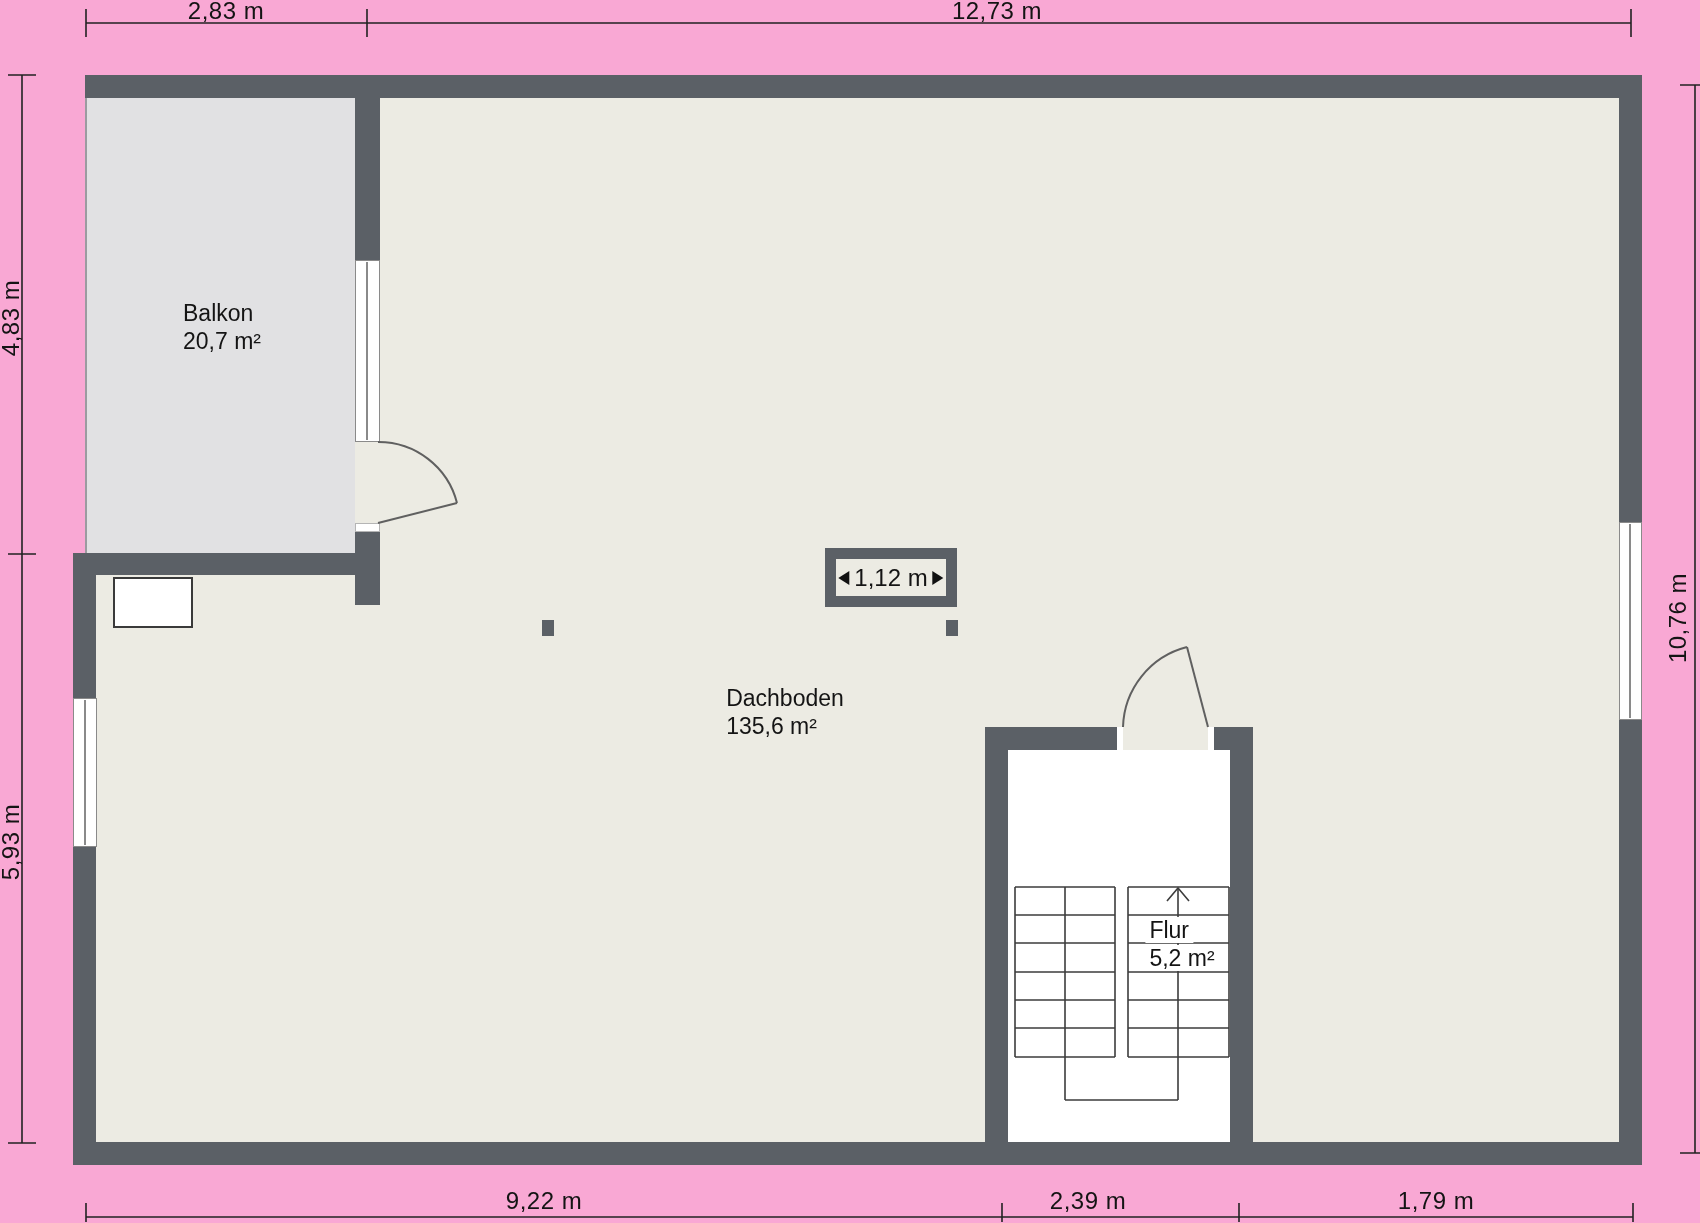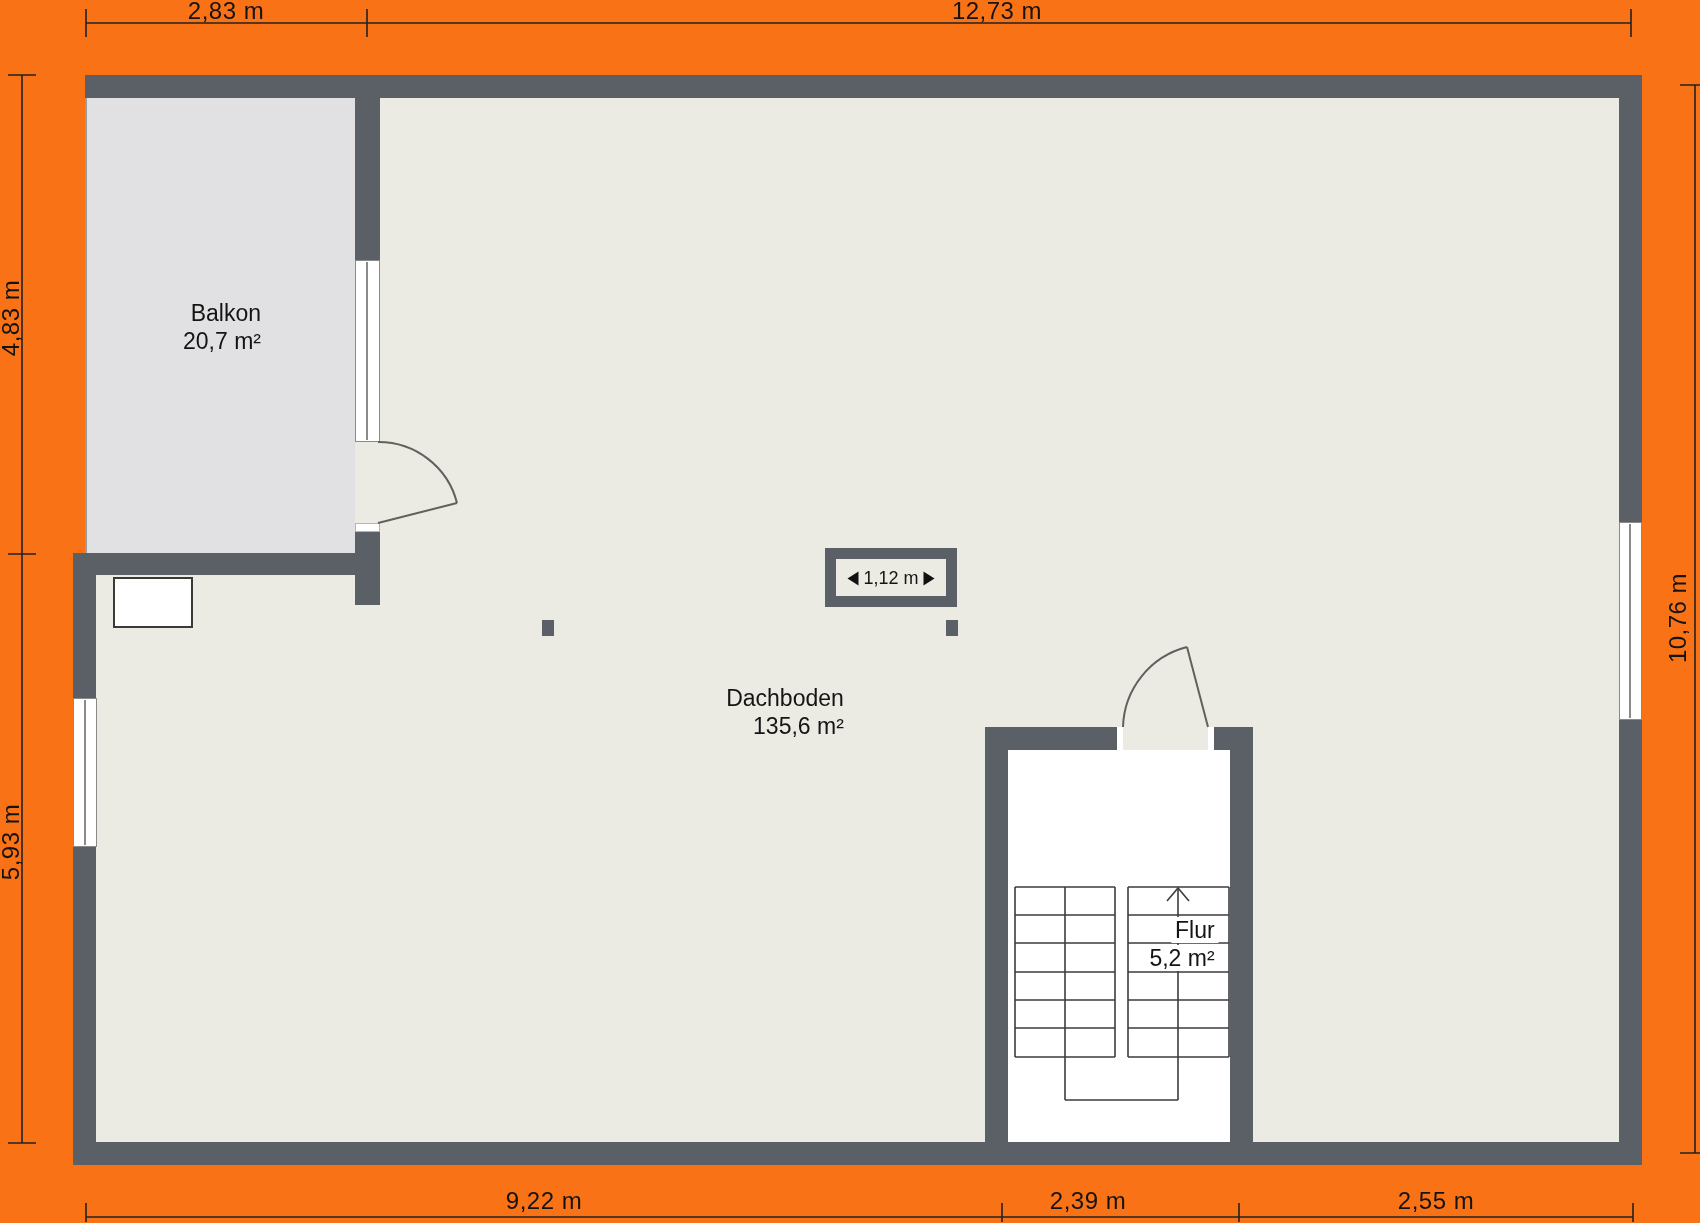--- a/index.html
+++ b/index.html
@@ -1,34 +1,34 @@
 <!DOCTYPE html>
 <html style="--wall: #5b6066; --floor: #ecebe3; --balcony: #e1e1e3; --line: #222222; --stair: #3d3d3d; --door: #606060; --winframe: #8a8a8a; --text: #141414;"><head>
 <meta charset="utf-8">
 <style>
   :root{
     --wall:#5b6066; --floor:#ecebe3; --balcony:#e1e1e3; --line:#222222;
     --stair:#3d3d3d; --door:#606060; --winframe:#8a8a8a; --text:#141414;
   }
   html,body{margin:0;padding:0;background:#fff;}
-  .canvas{position:relative;width:1700px;height:1223px;background:#f97316;
+  .canvas{position:relative;width:1700px;height:1223px;background:#f9a8d4;
           font-family:"Liberation Sans", sans-serif;color:var(--text);overflow:hidden;}
   .abs{position:absolute;box-sizing:border-box;}
   .wall{position:absolute;background:var(--wall);box-sizing:border-box;}
   .floor{position:absolute;background:var(--floor);}
   .white{position:absolute;background:#ffffff;}
   .win{position:absolute;background:#fff;border:1.5px solid var(--winframe);box-sizing:border-box;}
   .winline{position:absolute;background:var(--winframe);}
   svg.overlay{position:absolute;left:0;top:0;z-index:40;}
   .lbl{position:absolute;transform:translate(-50%,-50%);white-space:nowrap;z-index:50;}
   .dim{font-size:24px;letter-spacing:0.5px;}
   .dim.v{transform:translate(-50%,-50%) rotate(-90deg);}
-  .room{font-size:23px;line-height:28px;text-align:right;}
+  .room{font-size:23px;line-height:28px;text-align:left;}
   .room .bg{background:#fff;padding:0 4px;}
-  .chimney-label{display:flex;align-items:center;gap:5px;font-size:18px;z-index:50;
+  .chimney-label{display:flex;align-items:center;gap:5px;font-size:24px;z-index:50;
                  position:absolute;transform:translate(-50%,-50%);}
   .arr-l{width:0;height:0;border-top:7px solid transparent;border-bottom:7px solid transparent;
          border-right:11px solid #111;}
   .arr-r{width:0;height:0;border-top:7px solid transparent;border-bottom:7px solid transparent;
          border-left:11px solid #111;}
 </style>
 </head>
 <body>
 
 <div class="canvas">
@@ -101,21 +101,21 @@
     </g>
   </svg>
 
   <div class="lbl dim" style="left:226px;top:11px;">2,83 m</div>
   <div class="lbl dim" style="left:997px;top:11px;">12,73 m</div>
   <div class="lbl dim v" style="left:11px;top:318px;">4,83 m</div>
   <div class="lbl dim v" style="left:11px;top:842px;">5,93 m</div>
   <div class="lbl dim v" style="left:1678px;top:618px;">10,76 m</div>
   <div class="lbl dim" style="left:544px;top:1201px;">9,22 m</div>
   <div class="lbl dim" style="left:1088px;top:1201px;">2,39 m</div>
-  <div class="lbl dim" style="left:1436px;top:1201px;">2,55 m</div>
+  <div class="lbl dim" style="left:1436px;top:1201px;">1,79 m</div>
 
   <div class="lbl room" style="left:222px;top:327px;">
     <div>Balkon</div>
     <div>20,7 m²</div>
   </div>
   <div class="lbl room" style="left:785px;top:712px;">
     <div>Dachboden</div>
     <div>135,6 m²</div>
   </div>
   <div class="lbl room" style="left:1182px;top:944px;">

